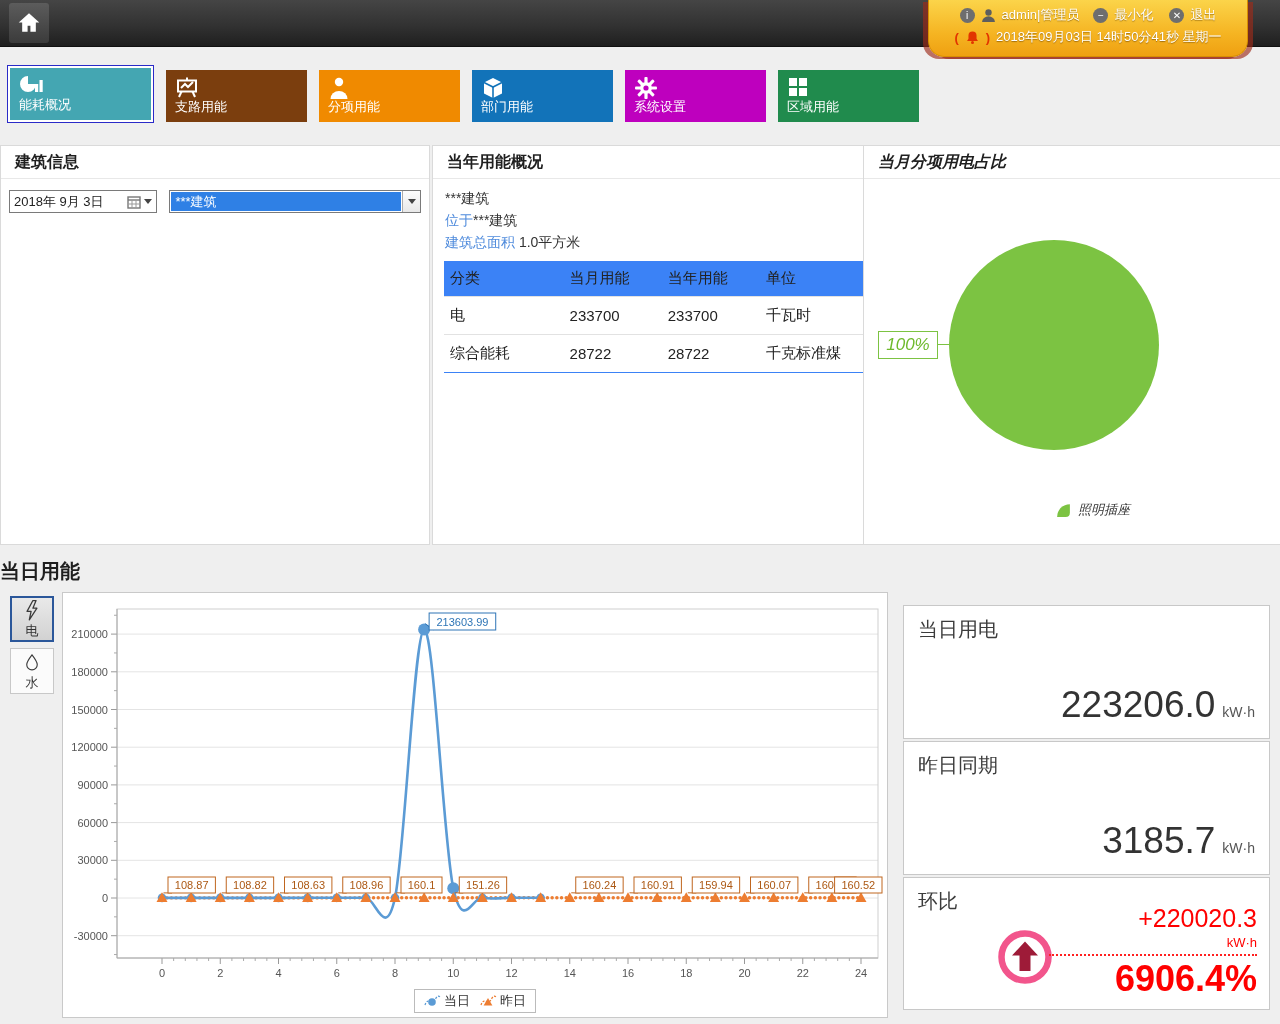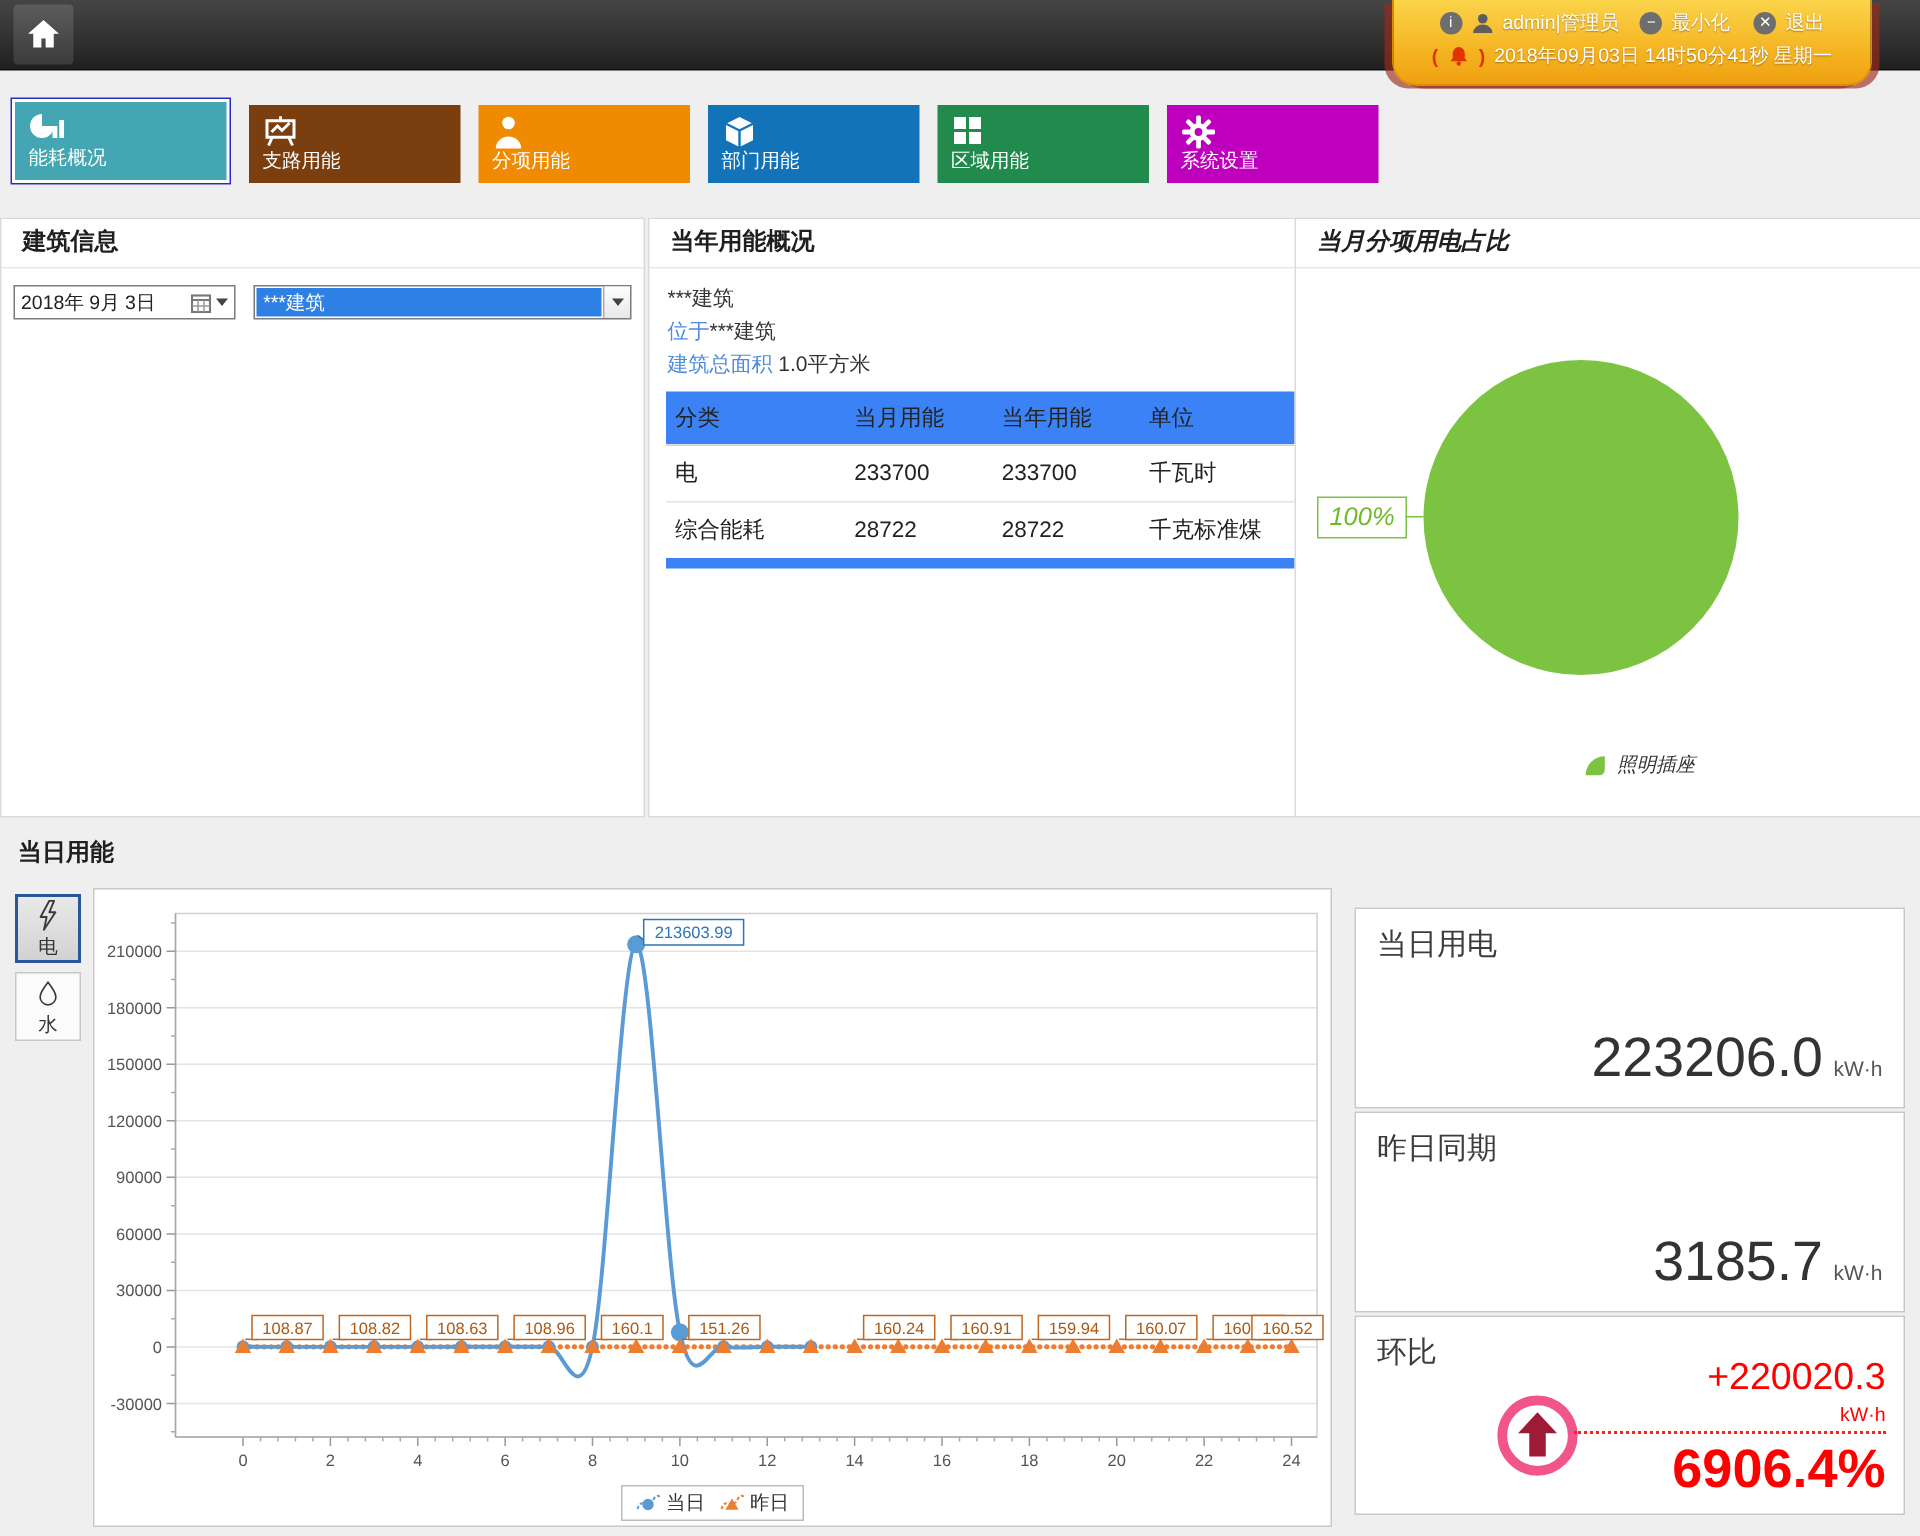--- a/index.html
+++ b/index.html
@@ -58,32 +58,32 @@
   .sel-val{flex:1;margin:1px;background:#2F80E5;color:#FFF;font-size:13px;line-height:19px;padding:0 4px;}
   .sel-btn{width:17px;background:linear-gradient(#FDFDFD,#E8E8E8);border-left:1px solid #ABABAB;
            display:flex;align-items:center;justify-content:center;}
 
   
   .bld-info{margin:8px 12px 6px;font-size:14px;line-height:22px;color:#333;}
   .lnk{color:#4F8BDC;}
   .year-table{width:calc(100% - 22px);margin:8px 11px;border-collapse:collapse;font-size:15px;color:#222;}
   .year-table th{background:#3b82f6;font-weight:normal;text-align:left;padding:8px 6px;}
   .year-table td{padding:9px 6px;border-top:1px solid #E2E2E2;}
-  .year-table tr:last-child td{border-bottom:7px solid #3b82f6;}
+  .year-table tr:last-child td{border-bottom:1px solid #3b82f6;}
 
   
   .pie-circle{position:absolute;left:85px;top:61px;width:210px;height:210px;border-radius:50%;background:#7CC342;}
   .pie-callout{position:absolute;left:14px;top:152px;width:58px;height:26px;border:1px solid #7CC342;
                background:#FFF;color:#6FBA2C;font-size:17px;line-height:26px;text-align:center;}
   .pie-callout-line{position:absolute;left:73px;top:165px;width:12px;height:1px;background:#7CC342;}
   .pie-legend{position:absolute;left:0;bottom:26px;width:100%;display:flex;justify-content:center;
               align-items:center;gap:6px;font-size:13px;color:#333;}
 
   
-  .daily-title{position:absolute;left:12px;top:558px;font-size:16px;font-weight:bold;color:#1F1F1F;}
+  .daily-title{position:absolute;left:0;top:558px;font-size:20px;font-weight:bold;color:#1F1F1F;}
   .side-tab{position:absolute;left:10px;width:44px;height:46px;box-sizing:border-box;cursor:pointer;
             display:flex;flex-direction:column;align-items:center;justify-content:center;gap:1px;
             font-size:13px;color:#333;background:#FBFBFB;border:1px solid #C8C8C8;}
   .side-tab.t-elec{top:596px;border:2px solid #2B579A;background:linear-gradient(#E9E9E9,#D2D2D2);}
   .side-tab.t-water{top:648px;}
 
   .chart-box{position:absolute;left:62px;top:592px;width:826px;height:426px;background:#FFF;
              border:1px solid #C9C9C9;box-sizing:border-box;}
   .chart-legend{display:flex;justify-content:center;margin-top:0;}
   .chart-legend .box{display:inline-flex;align-items:center;gap:10px;border:1px solid #BBB;background:#FFF;
@@ -182,33 +182,20 @@
   <div class="nav-wrap">
     <div class="nav-btn" style="background:#1273B9;">
       <span class="nav-ic">
         <svg width="24" height="24" viewBox="0 0 24 24">
           <polygon points="12,2 21,6.5 21,17.5 12,22 3,17.5 3,6.5" fill="#FFF"></polygon>
           <polyline points="3,6.5 12,11 21,6.5" fill="none" stroke="#1273B9" stroke-width="1.6"></polyline>
           <line x1="12" y1="11" x2="12" y2="22" stroke="#1273B9" stroke-width="1.6"></line>
         </svg>
       </span>
       <span class="nav-label">部门用能</span>
-    </div>
-  </div>
-  <div class="nav-wrap">
-    <div class="nav-btn" style="background:#208B4D;">
-      <span class="nav-ic">
-        <svg width="22" height="22" viewBox="0 0 22 22">
-          <rect x="2" y="2" width="8" height="8" fill="#FFF"></rect>
-            <rect x="12" y="2" width="8" height="8" fill="#FFF"></rect>
-          <rect x="2" y="12" width="8" height="8" fill="#FFF"></rect>
-            <rect x="12" y="12" width="8" height="8" fill="#FFF"></rect>
-        </svg>
-      </span>
-      <span class="nav-label">区域用能</span>
     </div>
   </div>
   <div class="nav-wrap">
     <div class="nav-btn" style="background:#BE00BE;">
       <span class="nav-ic">
         <svg width="24" height="24" viewBox="0 0 24 24">
           <g fill="#FFF">
             <rect x="10.4" y="1" width="3.2" height="6" rx="1"></rect>
             <rect x="10.4" y="17" width="3.2" height="6" rx="1"></rect>
             <rect x="1" y="10.4" width="6" height="3.2" rx="1"></rect>
@@ -216,20 +203,33 @@
             <rect x="10.4" y="1" width="3.2" height="6" rx="1" transform="rotate(45 12 12)"></rect>
             <rect x="10.4" y="17" width="3.2" height="6" rx="1" transform="rotate(45 12 12)"></rect>
             <rect x="1" y="10.4" width="6" height="3.2" rx="1" transform="rotate(45 12 12)"></rect>
             <rect x="17" y="10.4" width="6" height="3.2" rx="1" transform="rotate(45 12 12)"></rect>
             <circle cx="12" cy="12" r="6"></circle>
           </g>
           <circle cx="12" cy="12" r="2.6" fill="#BE00BE"></circle>
         </svg>
       </span>
       <span class="nav-label">系统设置</span>
+    </div>
+  </div>
+  <div class="nav-wrap">
+    <div class="nav-btn" style="background:#208B4D;">
+      <span class="nav-ic">
+        <svg width="22" height="22" viewBox="0 0 22 22">
+          <rect x="2" y="2" width="8" height="8" fill="#FFF"></rect>
+            <rect x="12" y="2" width="8" height="8" fill="#FFF"></rect>
+          <rect x="2" y="12" width="8" height="8" fill="#FFF"></rect>
+            <rect x="12" y="12" width="8" height="8" fill="#FFF"></rect>
+        </svg>
+      </span>
+      <span class="nav-label">区域用能</span>
     </div>
   </div>
 </nav>
 
 <section class="panel p-building">
   <div class="panel-hd">建筑信息</div>
   <div class="panel-bd">
     <div class="controls">
       <div class="date-input">
         <span class="txt">2018年 9月 3日</span>

